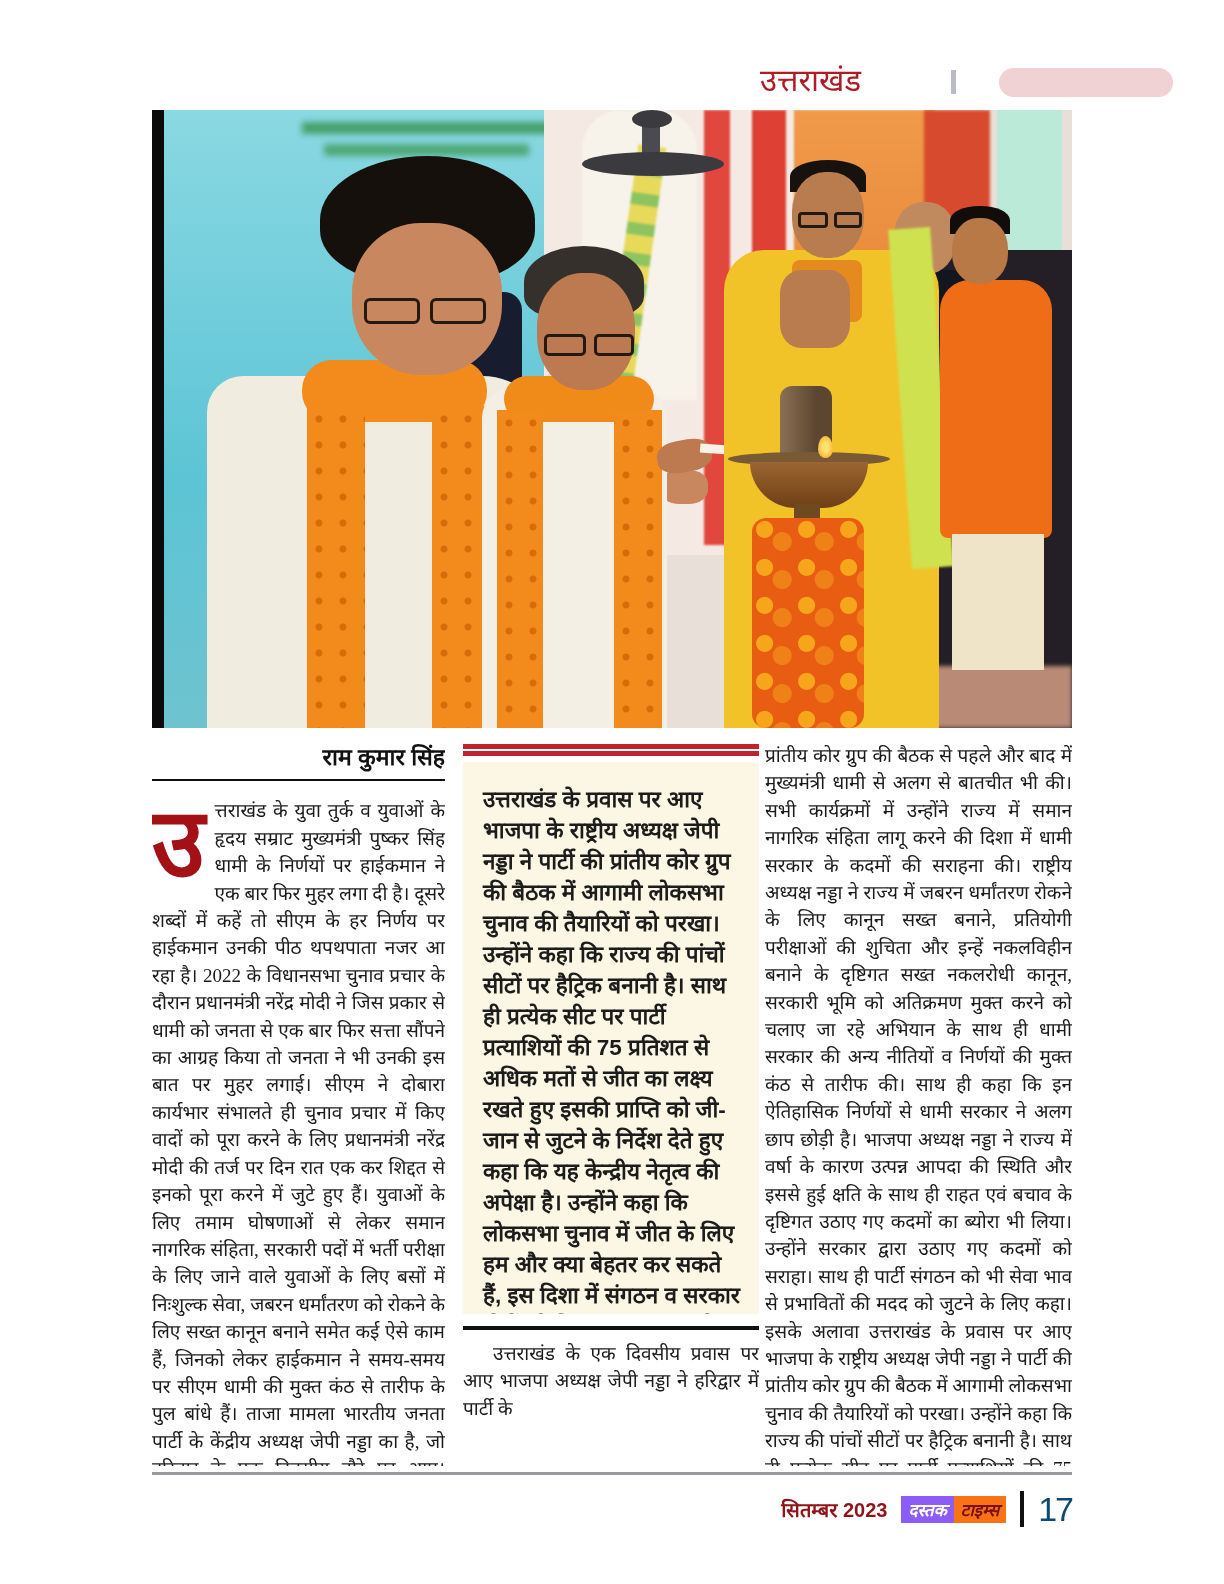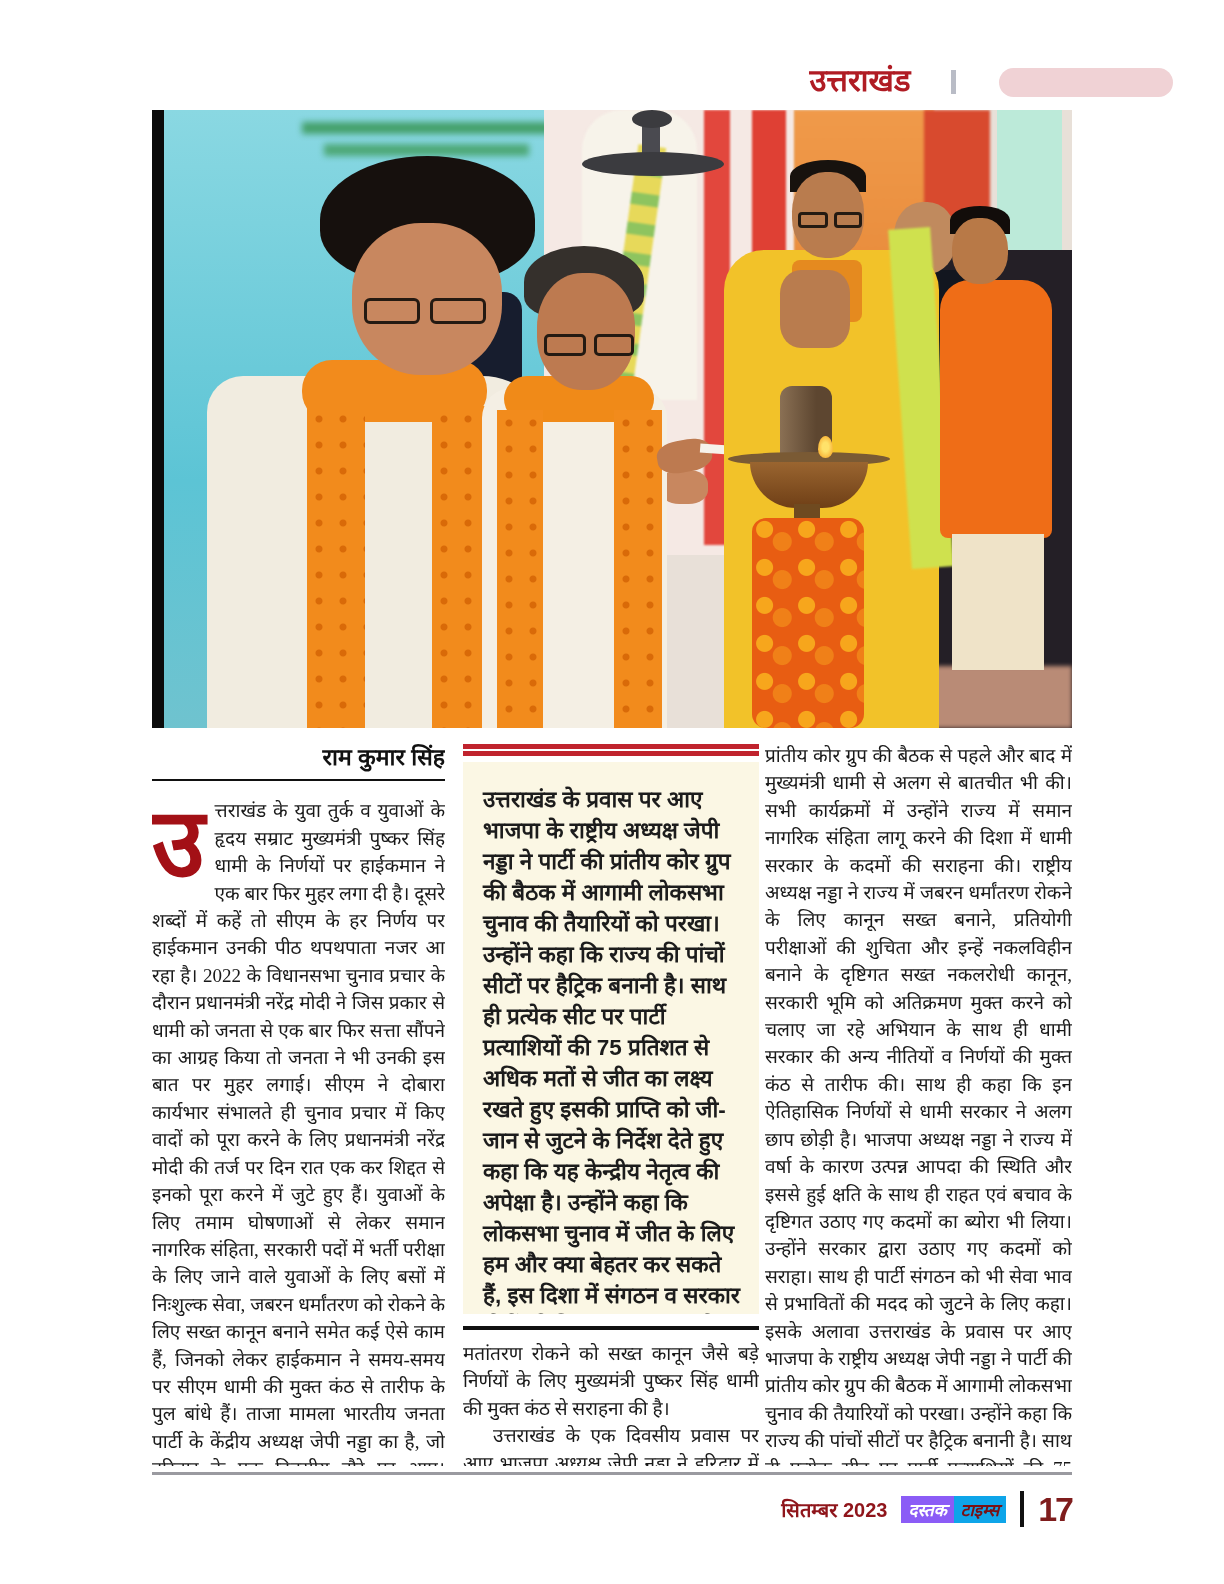--- a/index.html
+++ b/index.html
@@ -9,23 +9,22 @@
     position: relative;
     width: 1224px; height: 1584px;
     margin: 0 auto;
     background: #ffffff;
     overflow: hidden;
   }
 
   
   .section-title {
     position: absolute; left: 760px; top: 58px; width: 200px;
-    text-align: center;
     font-family: "Liberation Sans", "DejaVu Sans", sans-serif;
-    font-size: 31px; font-weight: bold; color: #b01c24;
+    font-size: 31px; font-weight: normal; color: #b01c24;
   }
   .header-divider { position: absolute; left: 951px; top: 70px; width: 5px; height: 24px; background: #b9bcc6; }
   .header-pill { position: absolute; left: 999px; top: 68px; width: 174px; height: 29px; border-radius: 15px; background: #f0d2d5; }
 
   
   .photo { position:absolute; left:152px; top:110px; width:920px; height:618px; background:#e8e0d8; overflow:hidden; }
   .photo div { position:absolute; }
   .ph-strip-left { left:0; top:0; width:12px; height:618px; background:#0b0b0b; }
   .ph-cyan { left:12px; top:0; width:380px; height:618px; background:linear-gradient(180deg,#8ad8e2,#5cc4d5 60%,#6fc3cf); }
   .ph-greentext1 { left:150px; top:12px; width:250px; height:12px; background:#2f8f45; filter:blur(3px); opacity:.75; }
@@ -137,23 +136,23 @@
   }
   .black-rule { height:4px; background:#111; margin:12px 0 10px 0; }
   .indent { text-indent:30px; }
 
   
   .footer-line { position:absolute; left:152px; top:1472px; width:920px; height:3px; background:#9a9aa0; }
   .footer { position:absolute; left:560px; top:1486px; width:512px; height:46px; display:flex; align-items:center; justify-content:flex-end; gap:14px; }
   .footer-date { font-family:"Liberation Sans","DejaVu Sans",sans-serif; font-weight:bold; font-size:20px; color:#8f151b; }
   .footer-logo { display:inline-flex; font-family:"Liberation Sans","DejaVu Sans",sans-serif; font-weight:bold; font-size:17px; height:26px; align-items:center; }
   .footer-logo .lg1 { background:#8b5cf6; color:#ffffff; padding:2px 7px; font-style:italic; }
-  .footer-logo .lg2 { background:#0ea5e9; color:#7a1013; padding:2px 7px; font-style:italic;font-family:Liberation Serif, serif; }
+  .footer-logo .lg2 { background:#f97316; color:#7a1013; padding:2px 7px; font-style:italic;font-family:Liberation Serif, serif; }
   .footer-bar { width:4px; height:36px; background:#111; }
-  .footer-page { font-family:"Liberation Sans","DejaVu Sans",sans-serif; font-weight:bold; font-size:34px; color:#7f1d1d; letter-spacing:-2px; }
+  .footer-page { font-family:"Liberation Sans","DejaVu Sans",sans-serif; font-weight:normal; font-size:34px; color:#0c4a6e; letter-spacing:-2px; }
 </style>
 </head>
 <body>
 
 <div class="page">
 
   <div class="section-title">उत्तराखंड</div>
   <div class="header-divider"></div>
   <div class="header-pill"></div>
 
@@ -237,21 +236,20 @@
       <span class="dropcap">उ</span><span>त्तराखंड के युवा तुर्क व युवाओं के हृदय सम्राट मुख्यमंत्री पुष्कर सिंह धामी के निर्णयों पर हाईकमान ने एक बार फिर मुहर लगा दी है। दूसरे शब्दों में कहें तो सीएम के हर निर्णय पर हाईकमान उनकी पीठ थपथपाता नजर आ रहा है। 2022 के विधानसभा चुनाव प्रचार के दौरान प्रधानमंत्री नरेंद्र मोदी ने जिस प्रकार से धामी को जनता से एक बार फिर सत्ता सौंपने का आग्रह किया तो जनता ने भी उनकी इस बात पर मुहर लगाई। सीएम ने दोबारा कार्यभार संभालते ही चुनाव प्रचार में किए वादों को पूरा करने के लिए प्रधानमंत्री नरेंद्र मोदी की तर्ज पर दिन रात एक कर शिद्दत से इनको पूरा करने में जुटे हुए हैं। युवाओं के लिए तमाम घोषणाओं से लेकर समान नागरिक संहिता, सरकारी पदों में भर्ती परीक्षा के लिए जाने वाले युवाओं के लिए बसों में निःशुल्क सेवा, जबरन धर्मांतरण को रोकने के लिए सख्त कानून बनाने समेत कई ऐसे काम हैं, जिनको लेकर हाईकमान ने समय-समय पर सीएम धामी की मुक्त कंठ से तारीफ के पुल बांधे हैं। ताजा मामला भारतीय जनता पार्टी के केंद्रीय अध्यक्ष जेपी नड्डा का है, जो हरिद्वार के एक दिवसीय दौरे पर आए। उन्होंने एक बार फिर सीएम धामी के निर्णयों की सराहना की है। बताते चलें कि प्रधानमंत्री नरेन्द्र मोदी और केन्द्रीय गृह व सहकारिता मंत्री अमित शाह के बाद अब भाजपा के राष्ट्रीय अध्यक्ष जेपी नड्डा ने उत्तराखंड आकर समान नागरिक संहिता, जबरन</span>
     </div>
   </div>
 
   <div class="col col-2">
     <div class="red-rule"></div>
     <div class="pullquote-box">
       <div class="pullquote-text">उत्तराखंड के प्रवास पर आए भाजपा के राष्ट्रीय अध्यक्ष जेपी नड्डा ने पार्टी की प्रांतीय कोर ग्रुप की बैठक में आगामी लोकसभा चुनाव की तैयारियों को परखा। उन्होंने कहा कि राज्य की पांचों सीटों पर हैट्रिक बनानी है। साथ ही प्रत्येक सीट पर पार्टी प्रत्याशियों की 75 प्रतिशत से अधिक मतों से जीत का लक्ष्य रखते हुए इसकी प्राप्ति को जी-जान से जुटने के निर्देश देते हुए कहा कि यह केन्द्रीय नेतृत्व की अपेक्षा है। उन्होंने कहा कि लोकसभा चुनाव में जीत के लिए हम और क्या बेहतर कर सकते हैं, इस दिशा में संगठन व सरकार दोनों को मिलकर कदम बढ़ाने हैं।</div>
     </div>
     <div class="black-rule"></div>
-    <p>मतांतरण रोकने को सख्त कानून जैसे बड़े निर्णयों के लिए मुख्यमंत्री पुष्कर सिंह धामी की मुक्त कंठ से सराहना की है।</p>
     <p class="indent">उत्तराखंड के एक दिवसीय प्रवास पर आए भाजपा अध्यक्ष जेपी नड्डा ने हरिद्वार में पार्टी के</p>
   </div>
 
   <div class="col col-3">
     <p>प्रांतीय कोर ग्रुप की बैठक से पहले और बाद में मुख्यमंत्री धामी से अलग से बातचीत भी की। सभी कार्यक्रमों में उन्होंने राज्य में समान नागरिक संहिता लागू करने की दिशा में धामी सरकार के कदमों की सराहना की। राष्ट्रीय अध्यक्ष नड्डा ने राज्य में जबरन धर्मांतरण रोकने के लिए कानून सख्त बनाने, प्रतियोगी परीक्षाओं की शुचिता और इन्हें नकलविहीन बनाने के दृष्टिगत सख्त नकलरोधी कानून, सरकारी भूमि को अतिक्रमण मुक्त करने को चलाए जा रहे अभियान के साथ ही धामी सरकार की अन्य नीतियों व निर्णयों की मुक्त कंठ से तारीफ की। साथ ही कहा कि इन ऐतिहासिक निर्णयों से धामी सरकार ने अलग छाप छोड़ी है। भाजपा अध्यक्ष नड्डा ने राज्य में वर्षा के कारण उत्पन्न आपदा की स्थिति और इससे हुई क्षति के साथ ही राहत एवं बचाव के दृष्टिगत उठाए गए कदमों का ब्योरा भी लिया। उन्होंने सरकार द्वारा उठाए गए कदमों को सराहा। साथ ही पार्टी संगठन को भी सेवा भाव से प्रभावितों की मदद को जुटने के लिए कहा। इसके अलावा उत्तराखंड के प्रवास पर आए भाजपा के राष्ट्रीय अध्यक्ष जेपी नड्डा ने पार्टी की प्रांतीय कोर ग्रुप की बैठक में आगामी लोकसभा चुनाव की तैयारियों को परखा। उन्होंने कहा कि राज्य की पांचों सीटों पर हैट्रिक बनानी है। साथ ही प्रत्येक सीट पर पार्टी प्रत्याशियों की 75 प्रतिशत से अधिक मतों से जीत का लक्ष्य रखते हुए इसकी प्राप्ति को जी-जान से जुटने के निर्देश देते हुए कहा कि यह केन्द्रीय नेतृत्व की अपेक्षा है। उन्होंने कहा कि लोकसभा चुनाव में जीत के लिए हम</p>
   </div>
 
   <div class="footer-line"></div>
   <div class="footer">
     <span class="footer-date">सितम्बर 2023</span>

